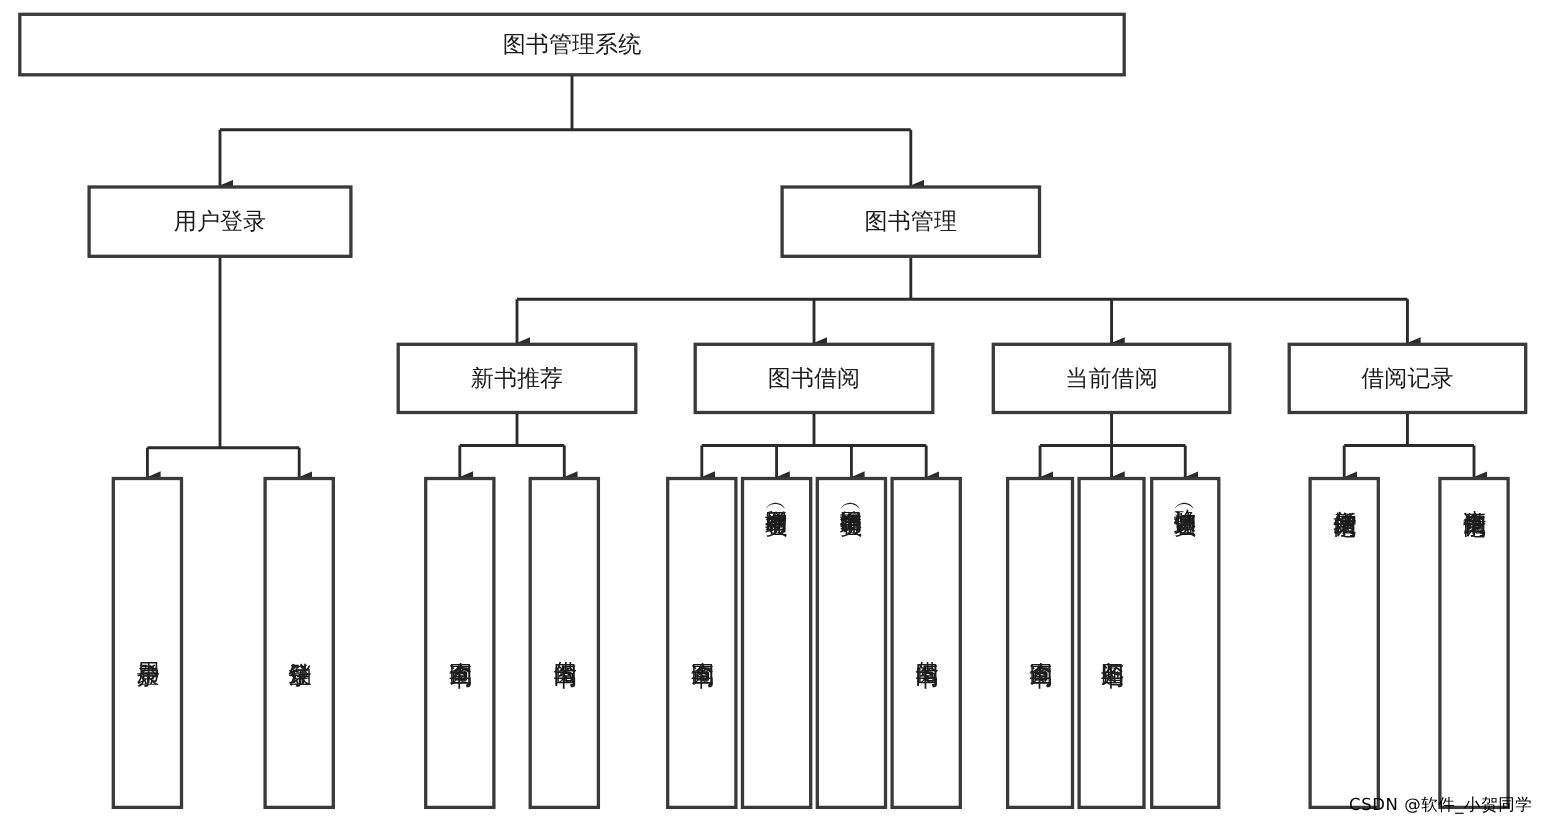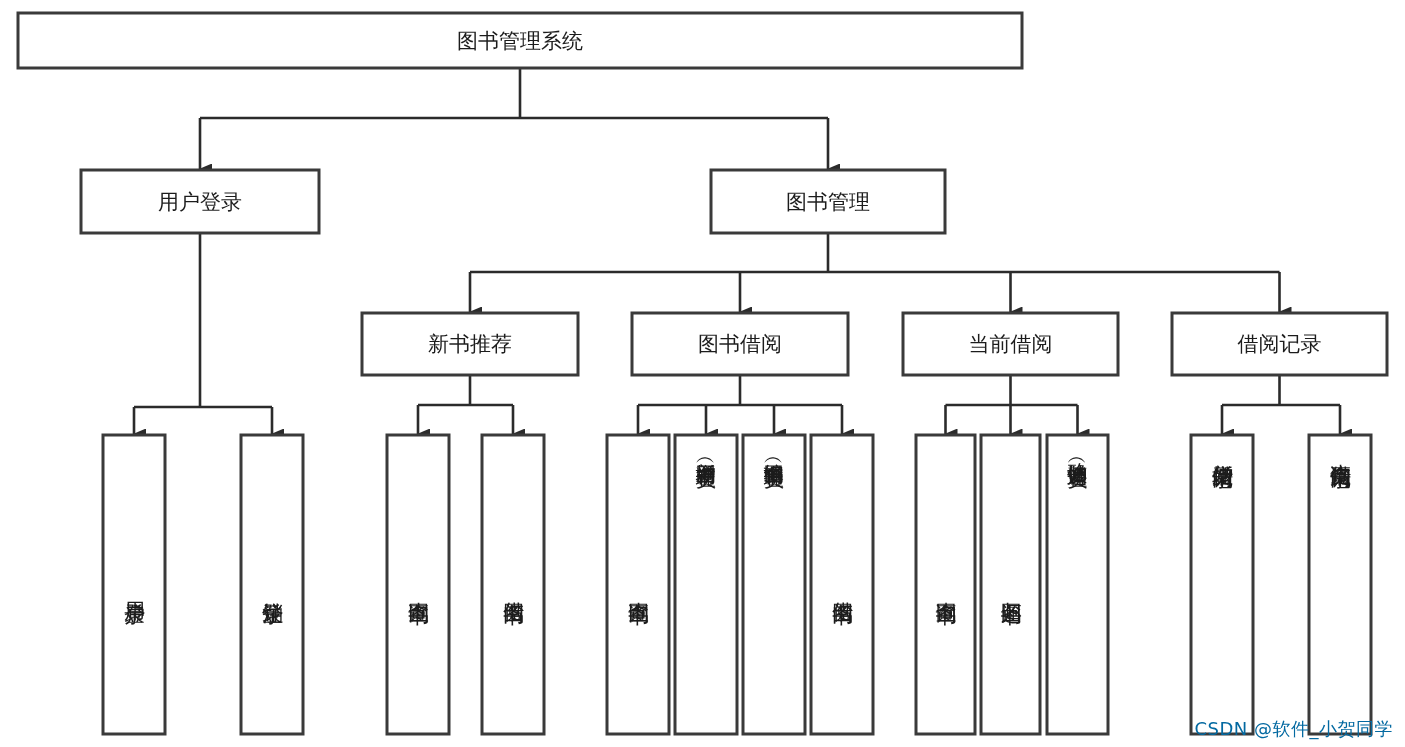--- a/index.html
+++ b/index.html
@@ -71,22 +71,22 @@
     text-orientation: upright;
     letter-spacing: 1px;
     white-space: nowrap;
     text-align: left;
   }
   .watermark {
     position: absolute;
     right: 12px;
     bottom: 6px;
     font-family: "DejaVu Sans", "Liberation Sans", sans-serif;
-    font-size: 18px;
-    color: #0369a1;
+    font-size: 15px;
+    color: #000000;
     letter-spacing: 0.5px;
     white-space: nowrap;
     user-select: none;
   }
 </style>
 </head>
 <body>
 
 <div id="diagram-root">
 

